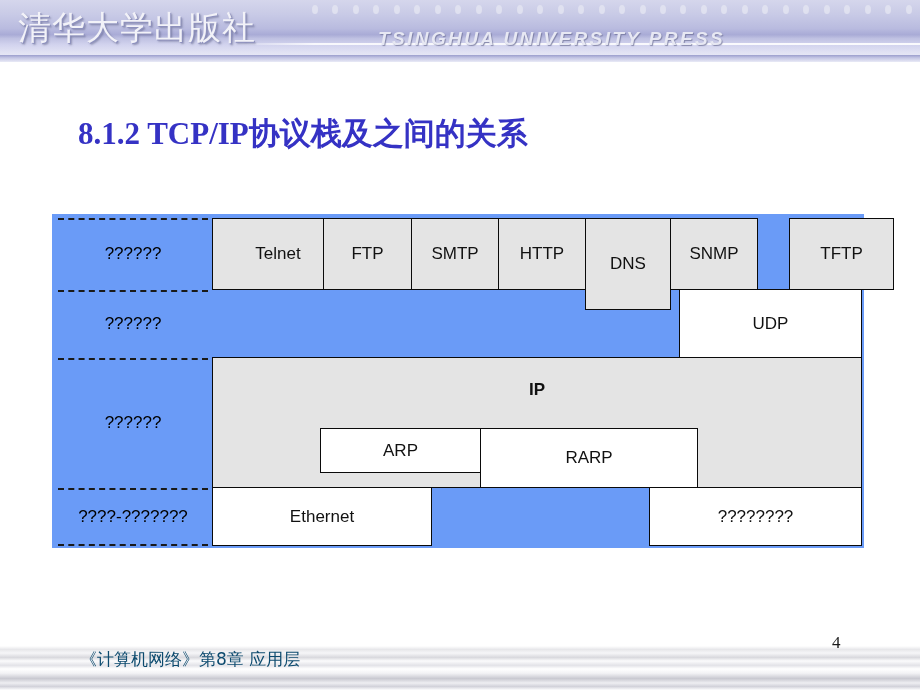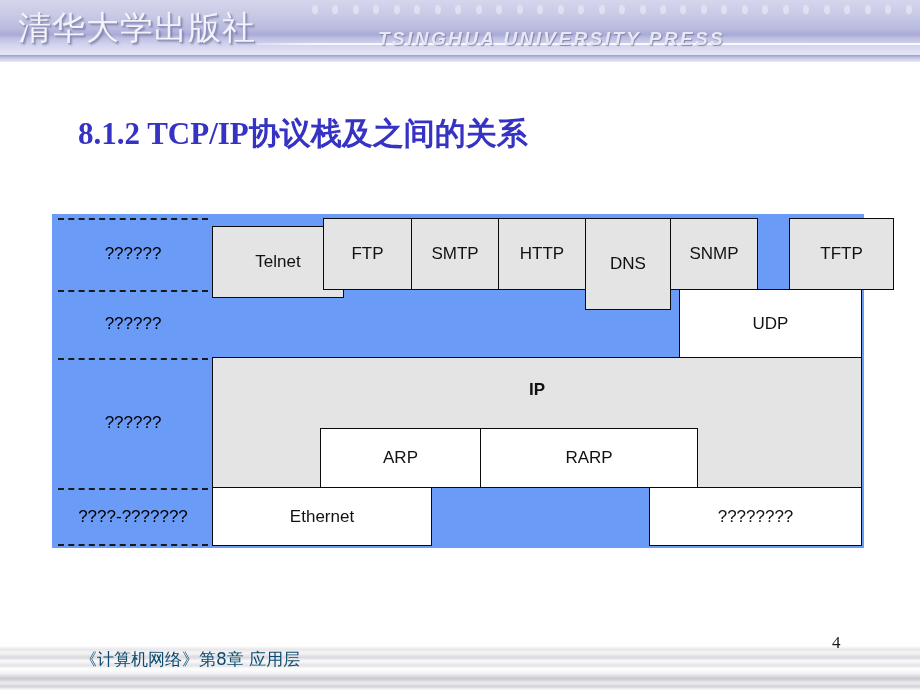--- a/index.html
+++ b/index.html
@@ -241,32 +241,32 @@
     <div class="layer-cell" style="top:74px; height:68px;">??????</div>
     <div class="dash-line" style="top:142px;"></div>
     <div class="layer-cell" style="top:142px;height:130px;">??????</div>
     <div class="dash-line" style="top:272px;"></div>
     <div class="layer-cell" style="top:272px;height:58px;">????-???????</div>
     <div class="dash-line" style="top:328px;"></div>
   </div>
 
   <div id="stack">
 
-    <div class="box gray" style="left:0px;   top:10px; width:132px; height:72px;">Telnet</div>
+    <div class="box gray" style="left:0px;   top:2px; width:132px; height:72px;">Telnet</div>
     <div class="box gray" style="left:111px; top:2px; width:89px;  height:72px;">FTP</div>
     <div class="box gray" style="left:199px; top:2px; width:88px;  height:72px;">SMTP</div>
     <div class="box gray" style="left:286px; top:2px; width:88px;  height:72px;">HTTP</div>
     <div class="box gray" style="left:373px; top:2px; width:86px;  height:92px;">DNS</div>
     <div class="box gray" style="left:458px; top:2px; width:88px;  height:72px;">SNMP</div>
     <div class="box gray" style="left:577px; top:2px; width:105px; height:72px;">TFTP</div>
 
     <div class="box white" style="left:467px; top:73px; width:183px; height:69px;">UDP</div>
 
     <div class="box gray bold" style="left:0px; top:141px; width:650px; height:131px; align-items:flex-start; padding-top:22px;">IP</div>
-    <div class="box white" style="left:108px; top:212px; width:161px; height:60px;">ARP</div>
+    <div class="box white" style="left:108px; top:212px; width:161px; height:45px;">ARP</div>
     <div class="box white" style="left:268px; top:212px; width:218px; height:60px;">RARP</div>
 
     <div class="box white" style="left:0px;   top:271px; width:220px; height:59px;">Ethernet</div>
     <div class="box white" style="left:437px; top:271px; width:213px; height:59px;">????????</div>
 
   </div>
 </div>
 
 <div id="footer-bar"></div>
 <div id="footer-text">《计算机网络》第8章  应用层</div>

